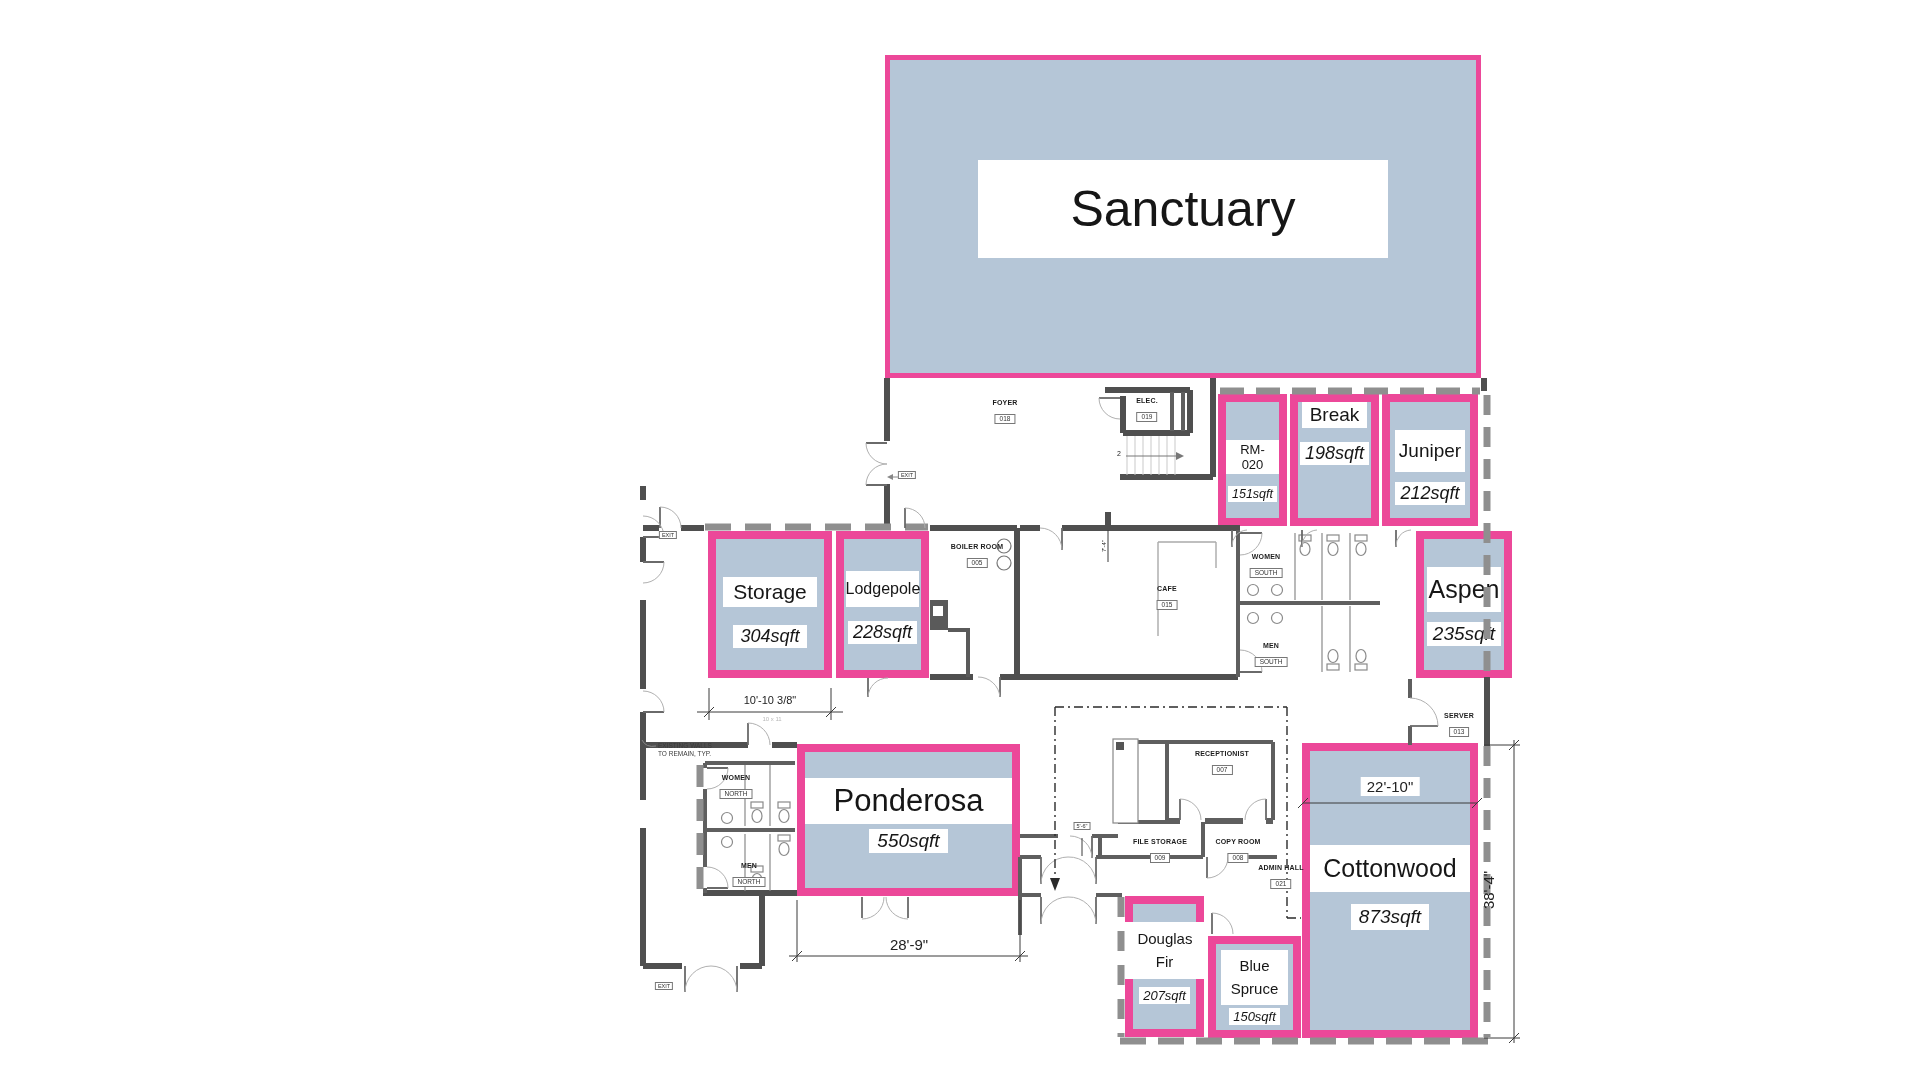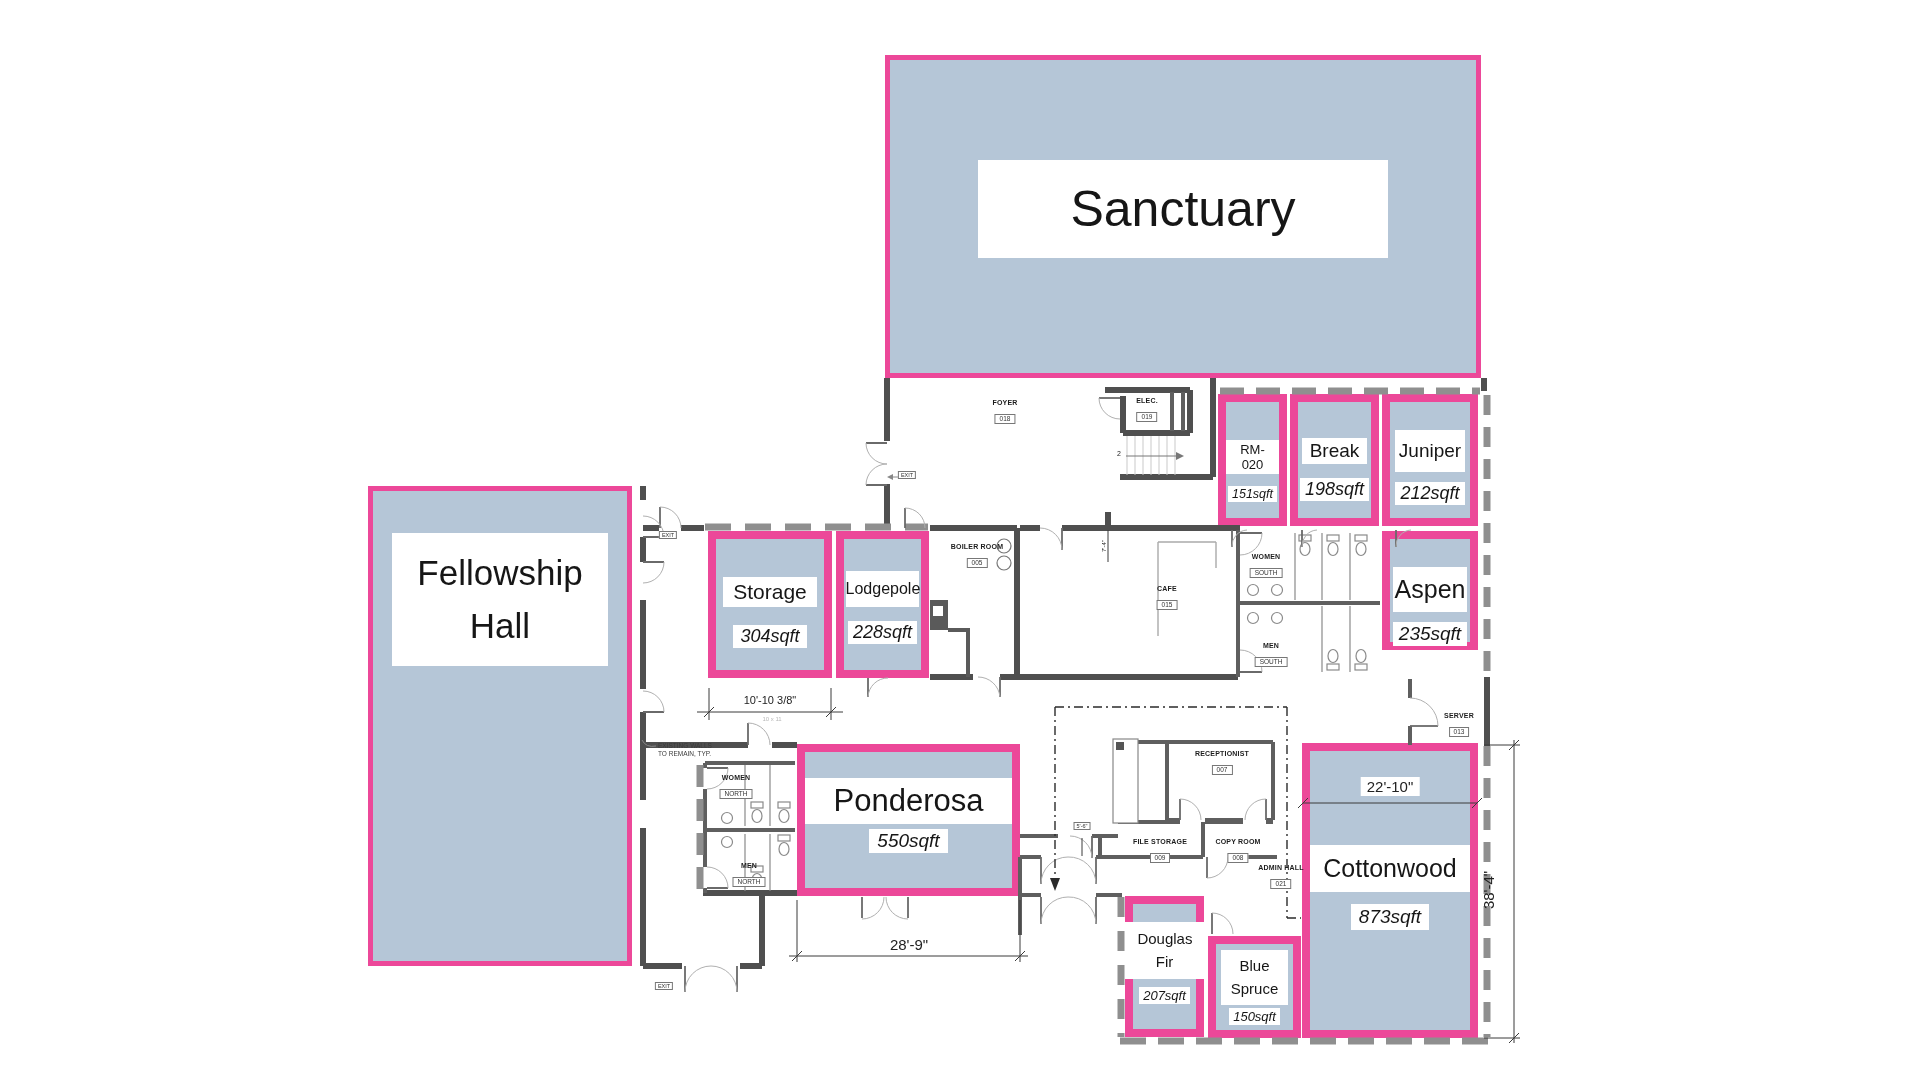--- a/index.html
+++ b/index.html
@@ -23,23 +23,20 @@
 </style>
 </head>
 <body>
 
 <div id="canvas">
 
   <div class="rm" style="left:885px;top:55px;width:596px;height:323px;border-width:5px;">
     <div class="nm" style="font-size:50px;width:70%;margin-top:100px;padding:20px 0;">Sanctuary</div>
   </div>
 
-  <div class="rm" style="left:368px;top:486px;width:264px;height:480px;border-width:5px;">
-    <div class="nm" style="font-size:35px;width:85%;margin-top:42px;padding:14px 0;line-height:1.5;">Fellowship Hall</div>
-  </div>
 
   <div class="rm" style="left:708px;top:531px;width:124px;height:147px;">
     <div class="nm" style="font-size:21px;margin-top:38px;padding:3px 10px;">Storage</div>
     <div class="sf" style="font-size:18px;margin-top:18px;padding:1px 7px;">304sqft</div>
   </div>
 
   <div class="rm" style="left:836px;top:531px;width:93px;height:147px;">
     <div class="nm" style="font-size:16px;margin-top:32px;width:96%;padding:9px 0;">Lodgepole</div>
     <div class="sf" style="font-size:18px;margin-top:14px;padding:1px 5px;">228sqft</div>
   </div>
@@ -48,30 +45,30 @@
     <div class="nm" style="font-size:31px;width:100%;margin-top:26px;padding:5px 0;">Ponderosa</div>
     <div class="sf" style="font-size:19px;margin-top:5px;padding:1px 8px;">550sqft</div>
   </div>
 
   <div class="rm" style="left:1218px;top:394px;width:69px;height:132px;">
     <div class="nm" style="font-size:13px;margin-top:38px;padding:2px 4px;">RM-020</div>
     <div class="sf" style="font-size:12.5px;margin-top:12px;padding:1px 4px;">151sqft</div>
   </div>
 
   <div class="rm" style="left:1290px;top:394px;width:89px;height:132px;">
-    <div class="nm" style="font-size:19px;margin-top:36px;padding:2px 8px;">Break</div>
+    <div class="nm" style="font-size:19px;padding:2px 8px;">Break</div>
     <div class="sf" style="font-size:18px;margin-top:14px;padding:1px 5px;">198sqft</div>
   </div>
 
   <div class="rm" style="left:1382px;top:394px;width:96px;height:132px;">
     <div class="nm" style="font-size:19px;margin-top:28px;width:88%;padding:10px 0;">Juniper</div>
     <div class="sf" style="font-size:18px;margin-top:10px;padding:1px 5px;">212sqft</div>
   </div>
 
-  <div class="rm" style="left:1382px;top:531px;width:96px;height:119px;">
+  <div class="rm" style="left:1416px;top:531px;width:96px;height:147px;">
     <div class="nm" style="font-size:25px;margin-top:28px;width:92%;padding:8px 0;">Aspen</div>
     <div class="sf" style="font-size:19px;margin-top:10px;padding:1px 6px;">235sqft</div>
   </div>
 
   <div class="rm" style="left:1302px;top:743px;width:176px;height:295px;">
     <div class="nm" style="font-size:25px;margin-top:94px;width:100%;padding:9px 0;">Cottonwood</div>
     <div class="sf" style="font-size:19px;margin-top:12px;padding:2px 8px;">873sqft</div>
   </div>
 
   <div class="rm" style="left:1125px;top:896px;width:79px;height:141px;">

